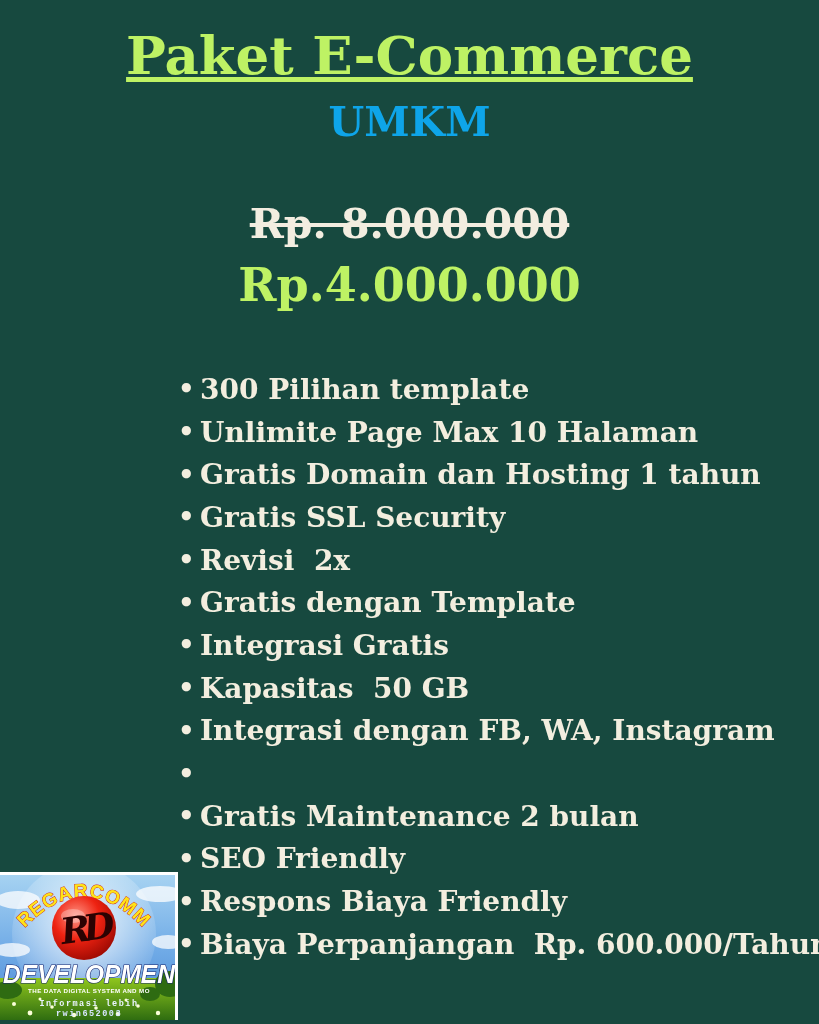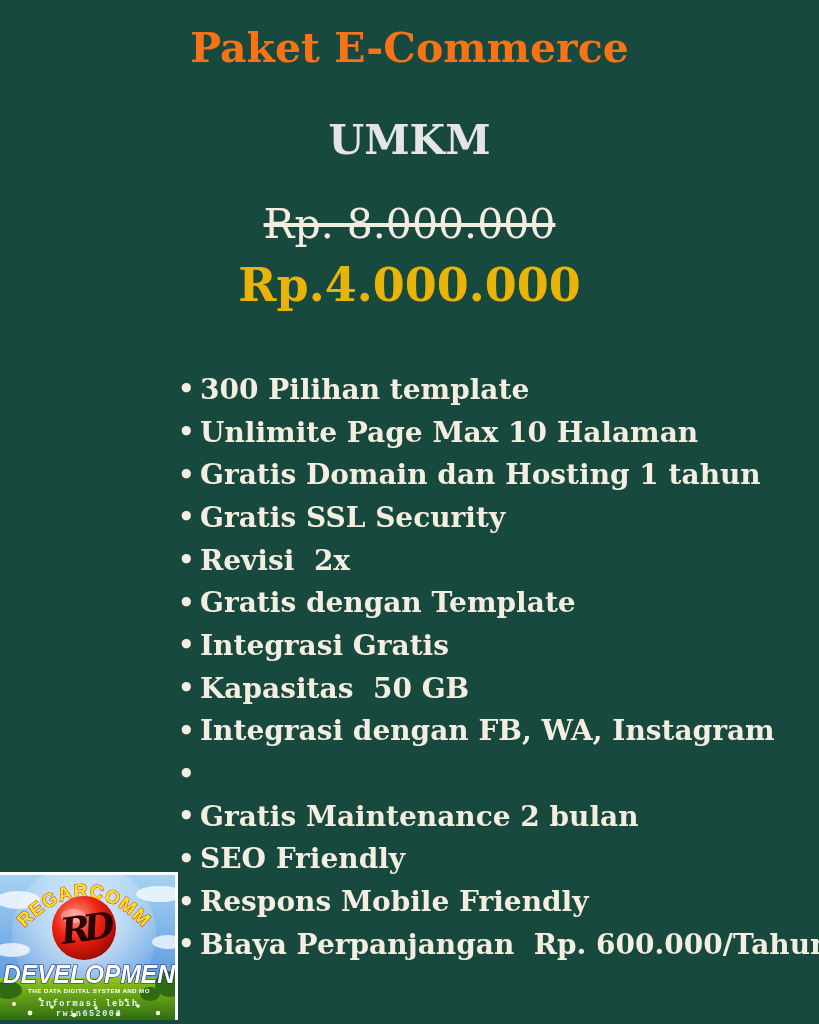--- a/index.html
+++ b/index.html
@@ -7,36 +7,36 @@
     width:819px;height:1024px;
     background:#17493f;
     font-family:"DejaVu Serif","Liberation Serif",serif;
     color:#f5efe1;
     position:relative;
     overflow:hidden;
   }
   .poster{position:absolute;inset:0;}
   .title{
     position:absolute;top:24px;left:0;width:819px;
-    text-align:center;font-size:41px;font-weight:bold;
-    letter-spacing:0px;margin:0;color:#f97316;
+    text-align:center;font-size:53px;font-weight:bold;
+    letter-spacing:0px;margin:0;color:#bef264;text-decoration:underline;
   }
   .subtitle{
     position:absolute;top:98px;left:0;width:819px;
-    text-align:center;font-size:41px;font-weight:bold;color:#e5e5e5;margin-top:18px;
+    text-align:center;font-size:41px;font-weight:bold;color:#0ea5e9;
   }
   .old-price{
     position:absolute;top:200px;left:0;width:819px;
-    text-align:center;font-size:41px;font-weight:normal;color:#f3ede0;
+    text-align:center;font-size:41px;font-weight:bold;color:#f3ede0;
     text-decoration:line-through;
     text-decoration-thickness:4px;
   }
   .new-price{
     position:absolute;top:258px;left:0;width:819px;
-    text-align:center;font-size:46px;font-weight:bold;color:#eab308;
+    text-align:center;font-size:46px;font-weight:bold;color:#bef264;
   }
   ul.features{
     position:absolute;left:178px;top:368px;
     list-style:none;margin:0;padding:0;
   }
   ul.features li{
     height:42.7px;display:flex;align-items:center;
     font-size:28px;font-weight:bold;color:#f3eedf;
   }
   ul.features .bullet{
@@ -103,21 +103,21 @@
       <li>
         <span class="bullet">•</span>
         <span class="ftext">Gratis Maintenance 2 bulan</span>
       </li>
       <li>
         <span class="bullet">•</span>
         <span class="ftext">SEO Friendly</span>
       </li>
       <li>
         <span class="bullet">•</span>
-        <span class="ftext">Respons Mobile Friendly</span>
+        <span class="ftext">Respons Biaya Friendly</span>
       </li>
       <li>
         <span class="bullet">•</span>
         <span class="ftext">Biaya Perpanjangan  Rp. 600.000/Tahun</span>
       </li>
     </ul>
 
   <div class="logo">
     <svg viewBox="0 0 178 148" xmlns="http://www.w3.org/2000/svg">
       <defs>

